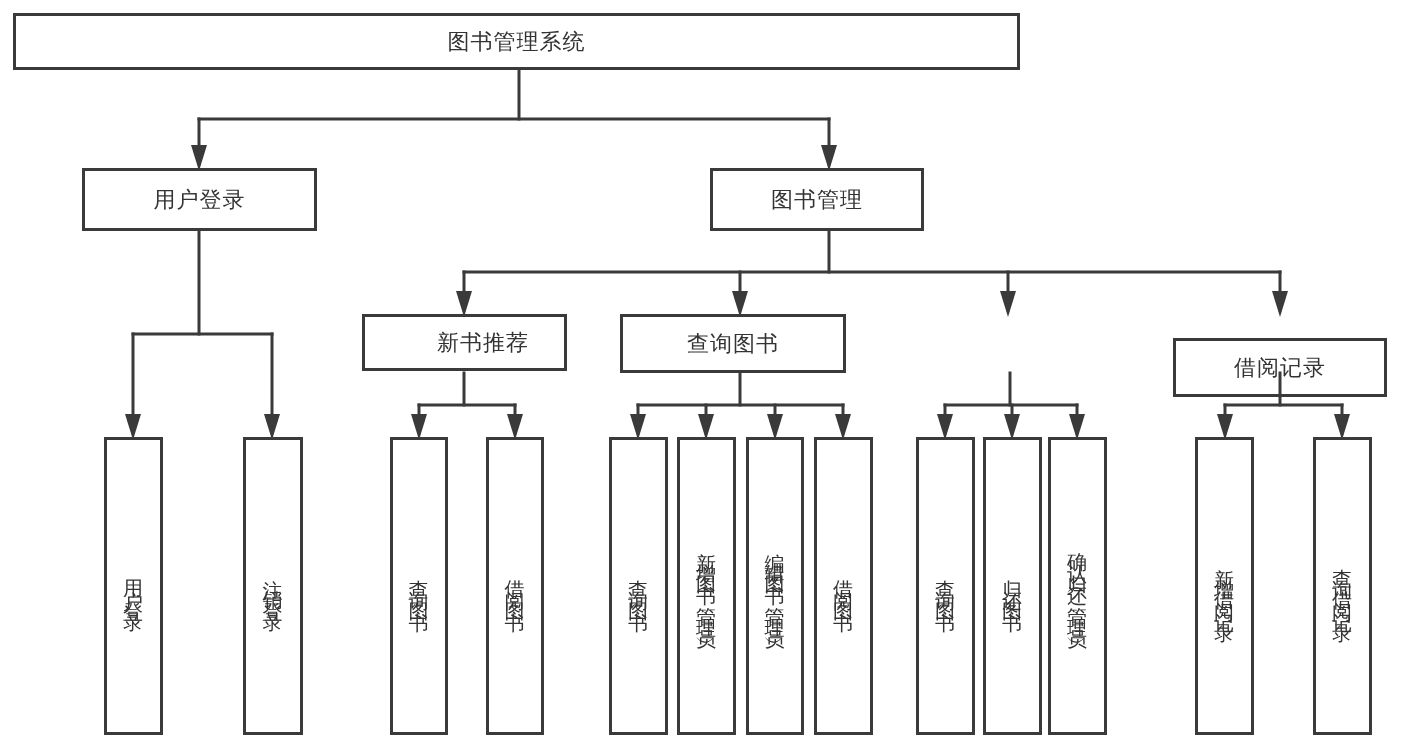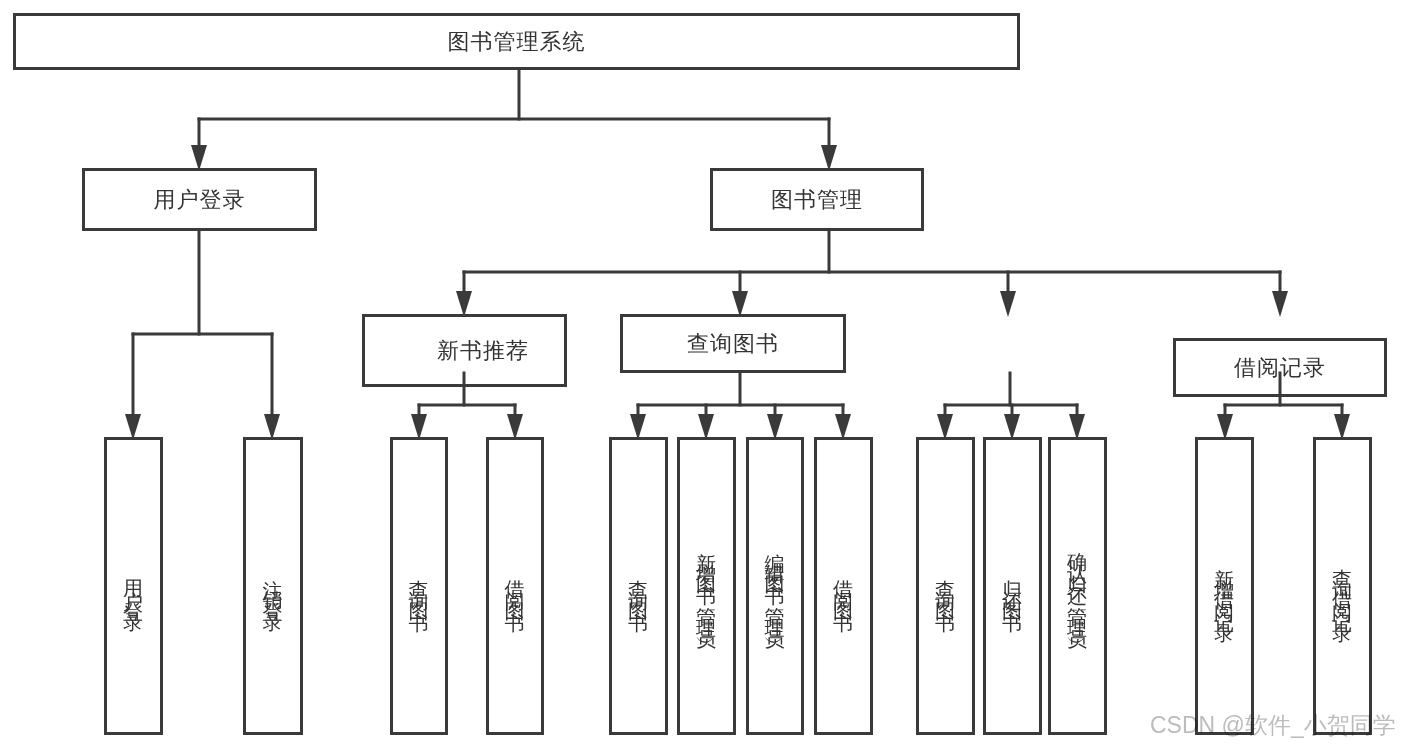--- a/index.html
+++ b/index.html
@@ -134,21 +134,21 @@
     <span class="hlabel">图书管理系统</span>
   </div>
 
   <div class="node" style="left:82px; top:168px; width:235px; height:63px;">
     <span class="hlabel">用户登录</span>
   </div>
   <div class="node" style="left:710px; top:168px; width:214px; height:63px;">
     <span class="hlabel">图书管理</span>
   </div>
 
-  <div class="node" style="left:362px; top:314px; width:205px; height:73px;padding-left:37px;">
+  <div class="node" style="left:362px; top:314px; width:205px; height:57px;padding-left:37px;">
     <span class="hlabel">新书推荐</span>
   </div>
   <div class="node" style="left:620px; top:314px; width:226px; height:59px;">
     <span class="hlabel">查询图书</span>
   </div>
   <div class="node" style="left:1173px; top:314px; width:214px; height:59px;margin-top:24px;">
     <span class="hlabel">借阅记录</span>
   </div>
 
   <div class="node" style="left:104px; top:437px; width:59px; height:298px;">
@@ -188,15 +188,14 @@
     <span class="vlabel">确认归还（管理员）</span>
   </div>
 
   <div class="node" style="left:1195px; top:437px; width:59px; height:298px;">
     <span class="vlabel">新增借阅记录</span>
   </div>
   <div class="node" style="left:1313px; top:437px; width:59px; height:298px;">
     <span class="vlabel">查询借阅记录</span>
   </div>
 
-  <div class="watermark">CSDN @软件_小贺同学</div>
 
 </div>
 
 </body></html>

